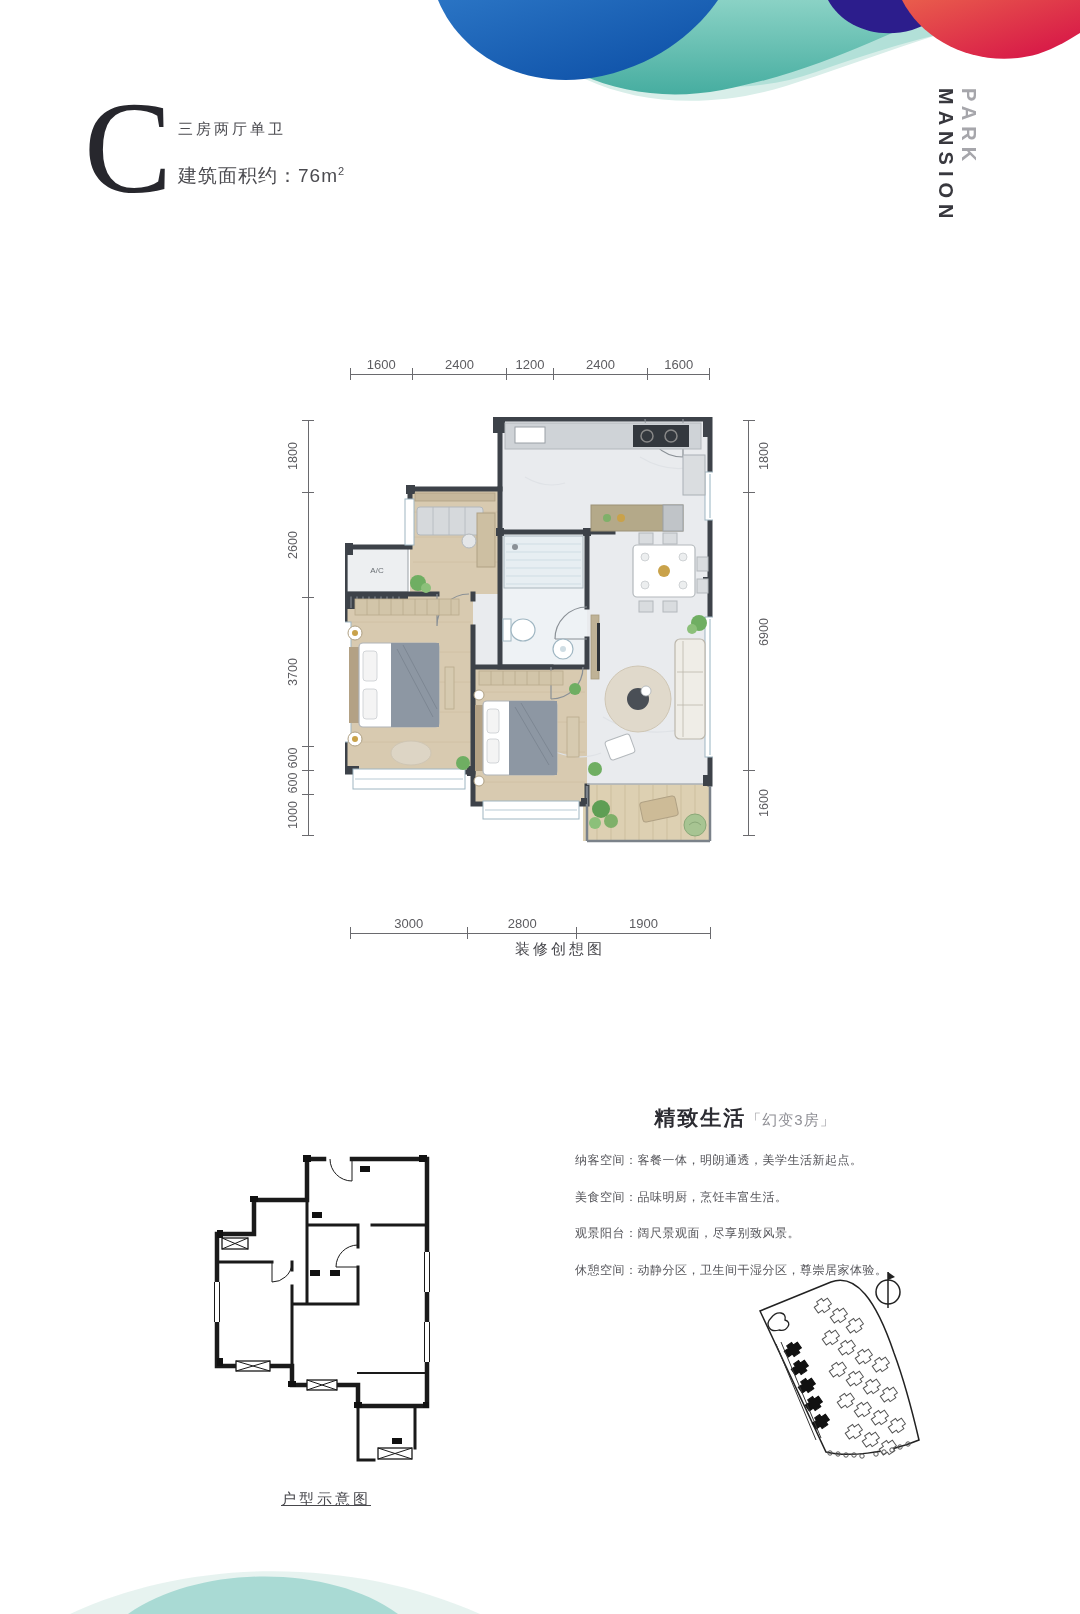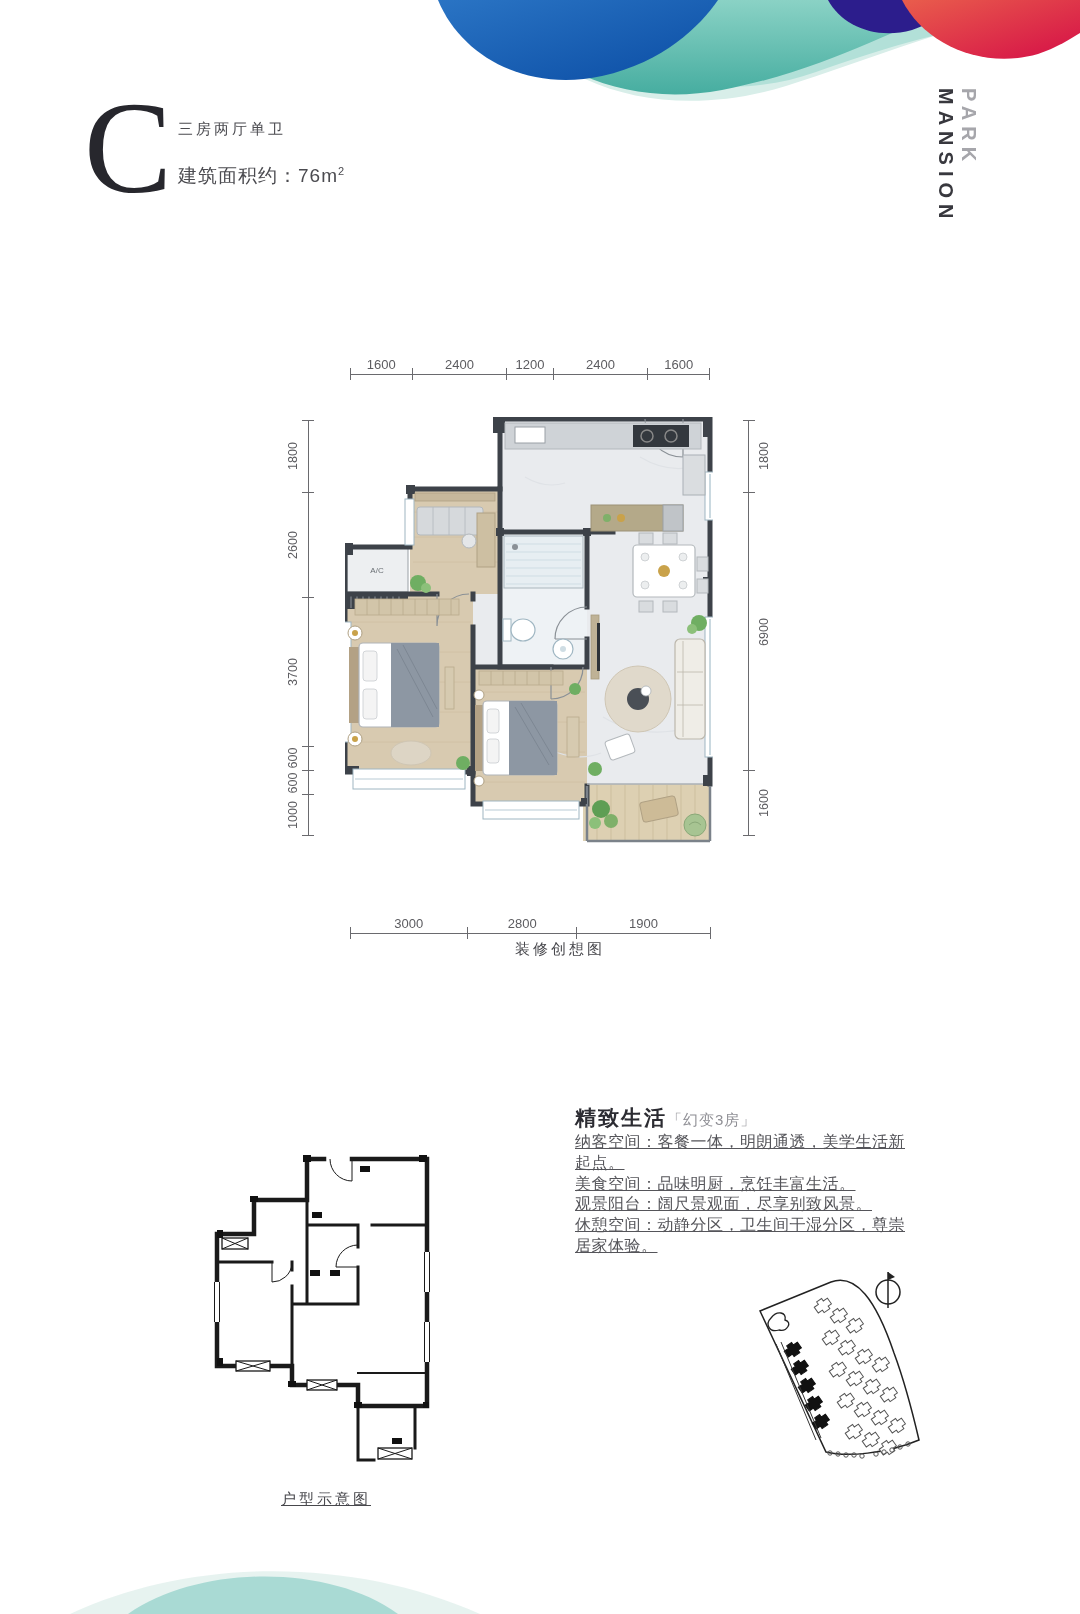--- a/index.html
+++ b/index.html
@@ -33,24 +33,24 @@
   .vdim.vr .seg::before{content:"";position:absolute;top:-0.5px;left:-6px;width:12px;height:1px;background:#6a6a6e;}
   .vdim.vr .seg:last-child::after{content:"";position:absolute;bottom:-0.5px;left:-6px;width:12px;height:1px;background:#6a6a6e;}
   .vdim .lab{position:absolute;top:50%;white-space:nowrap;font-size:12.5px;color:#5c5c60;}
   .vdim.vl .lab{left:38%;transform:translate(-50%,-50%) rotate(-90deg);}
   .vdim.vr .lab{left:62%;transform:translate(-50%,-50%) rotate(-90deg);}
 
   .cap{position:absolute;font-size:15px;color:#47474c;letter-spacing:3px;text-align:center;}
 
   
   .features{position:absolute;left:575px;top:1104px;width:340px;}
-  .f-titleline{white-space:nowrap;}
+  .f-titleline{white-space:nowrap;text-align:center;}
   .f-title{font-size:21px;font-weight:bold;color:#2c2c32;letter-spacing:2px;}
   .f-sub{font-size:15px;color:#8f8f95;letter-spacing:1px;}
-  .f-item{font-size:16px;color:#55555a;letter-spacing:0.5px;line-height:1.3;text-decoration:underline;}
+  .f-item{margin-top:21px;font-size:12px;color:#55555a;letter-spacing:0.5px;line-height:1.3;}
   .f-item:first-of-type{margin-top:18px;}
 </style>
 </head>
 <body>
 
 <div class="page">
 
   <svg class="abs" style="left:0;top:0;" width="1080" height="122" viewBox="0 0 1080 122" preserveAspectRatio="none">
     <defs>
       <linearGradient id="gTeal" x1="0" y1="0" x2="0" y2="1">

